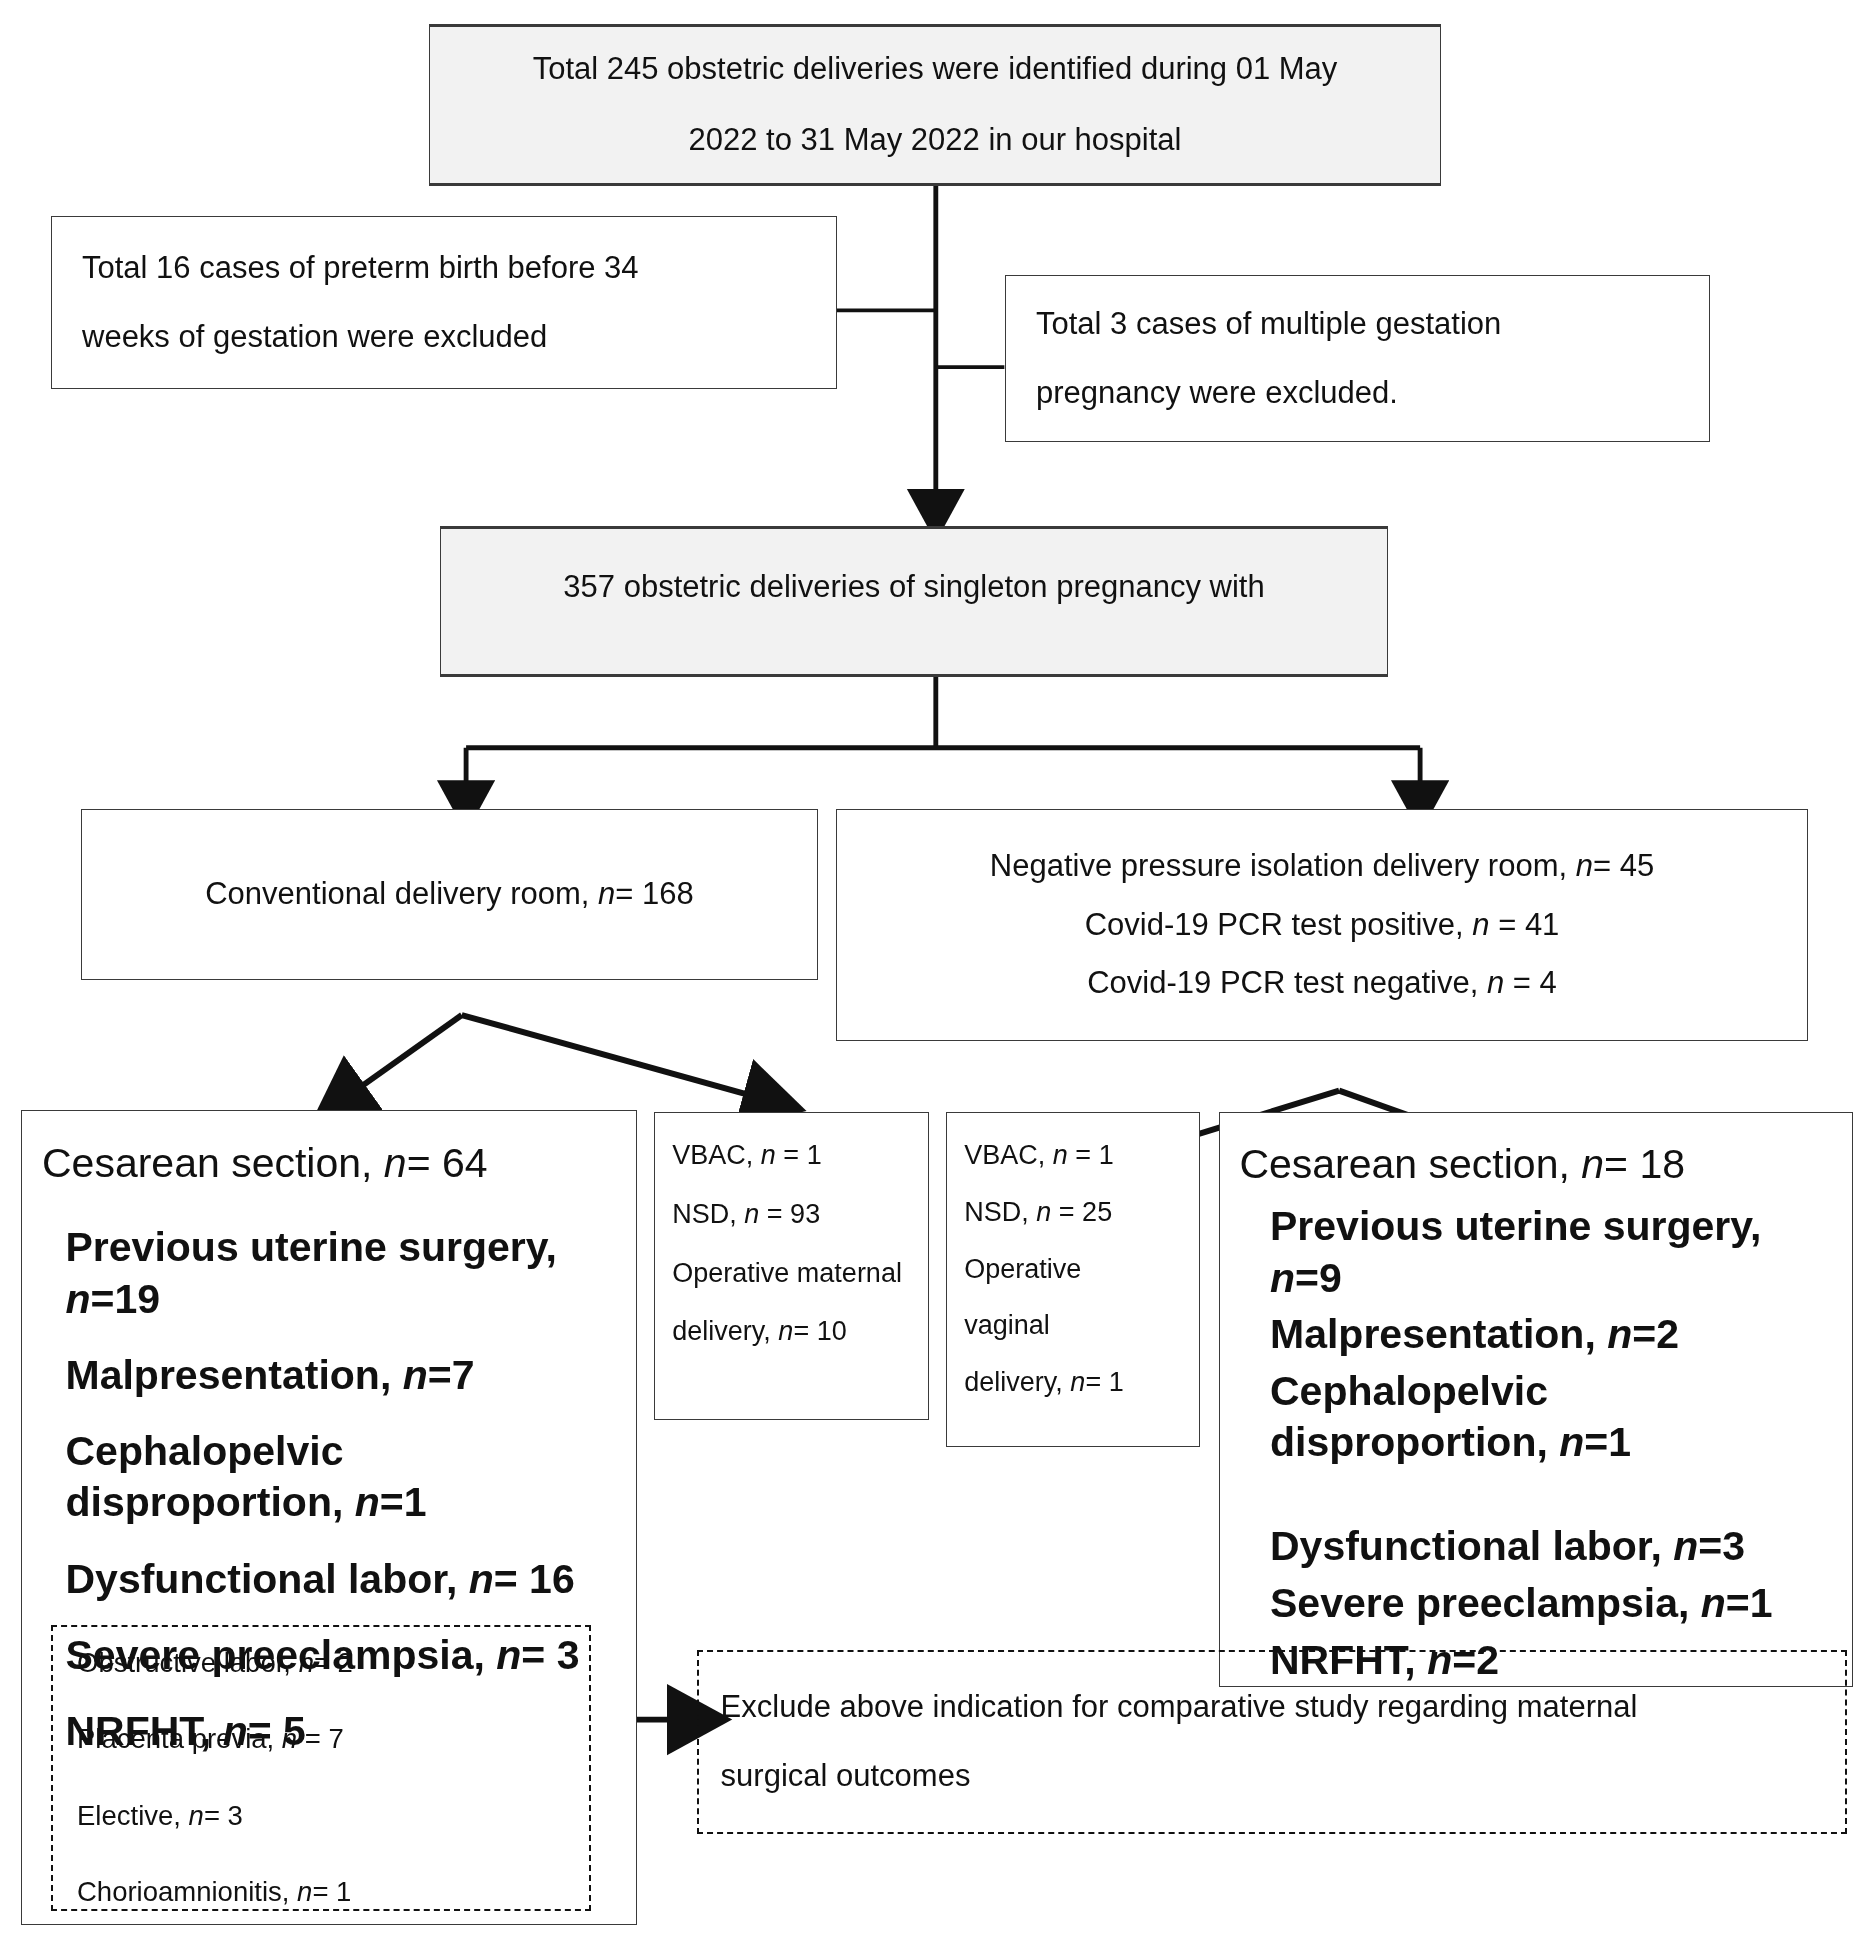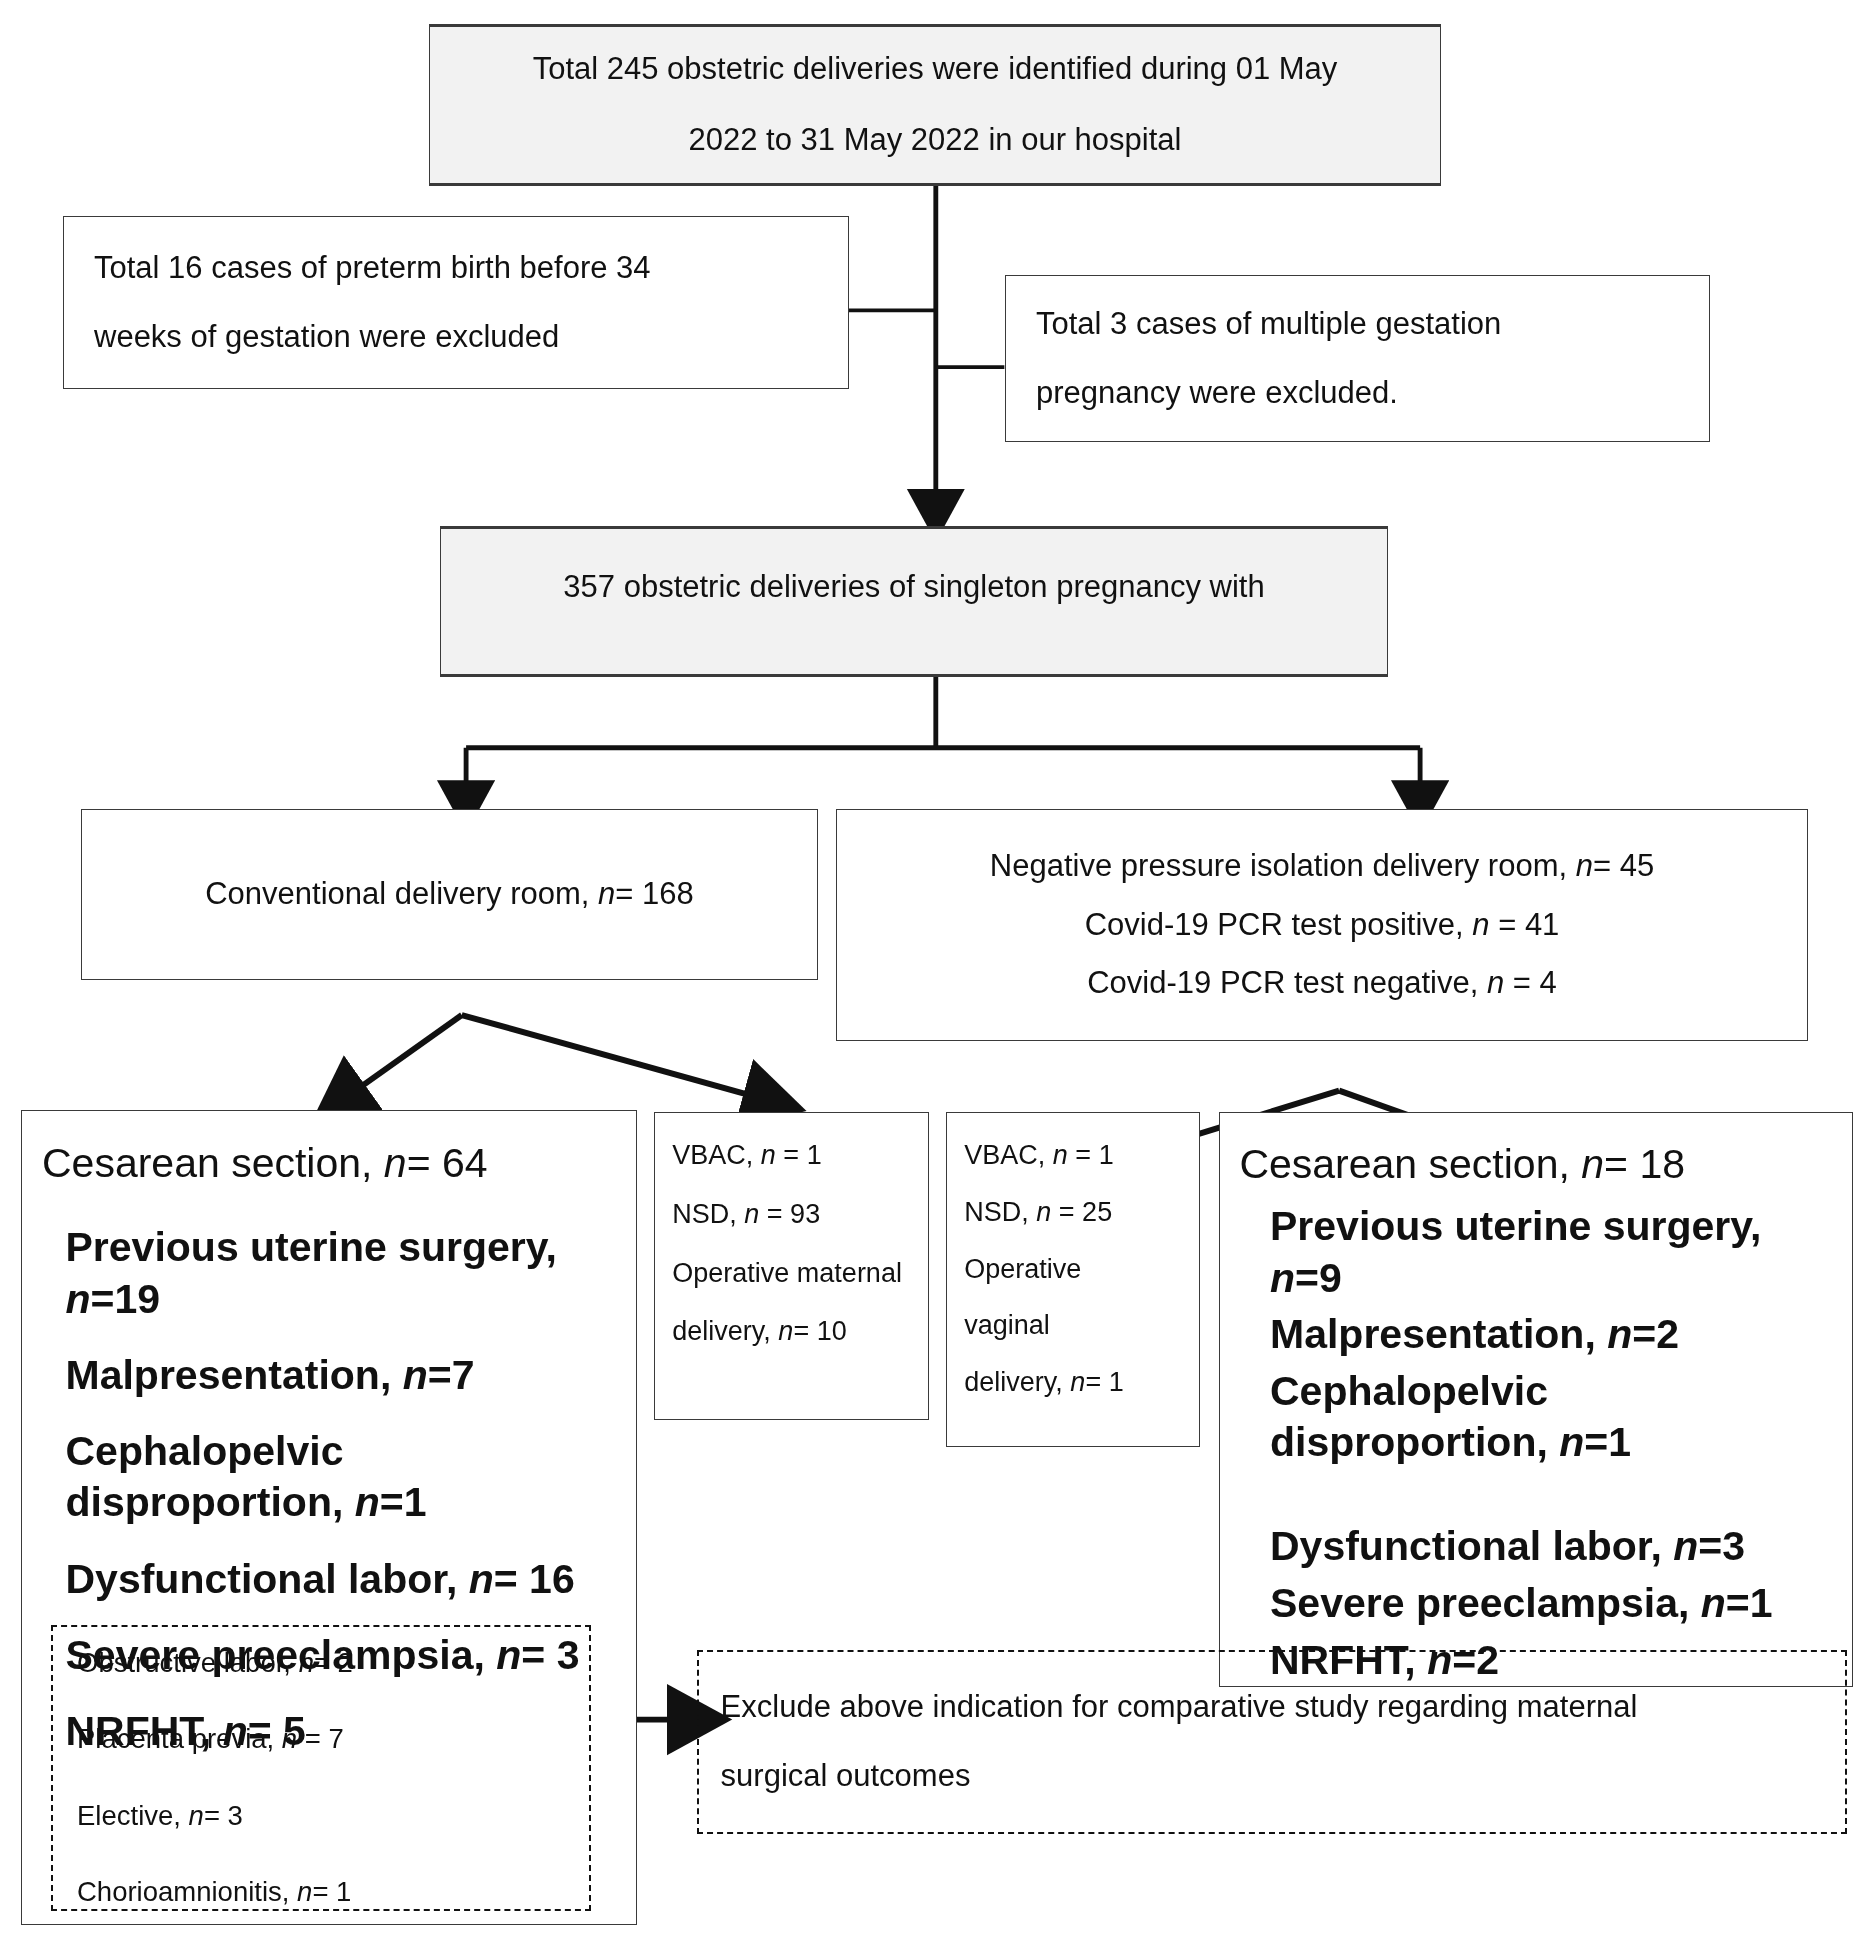--- a/index.html
+++ b/index.html
@@ -56,21 +56,21 @@
 
     <path d="M1095,3185 L1290,3185" stroke="#111" stroke-width="11" fill="none" marker-end="url(#ah)"></path>
   </svg>
 
   <div class="box shaded" style="left:429px;top:24px;width:1012px;height:162px;">
     <div class="line tsz" style="position:static;padding:0 21.6px;white-space:normal;">Total 245 obstetric deliveries were identified during 01 May</div>
     <div style="height:32px"></div>
     <div class="line tsz" style="position:static;padding:0 21.6px;white-space:normal;">2022 to 31 May 2022 in our hospital</div>
   </div>
 
-  <div class="box plain" style="left:51px;top:216px;width:786px;height:173px;align-items:flex-start;margin-left:12px;">
+  <div class="box plain" style="left:51px;top:216px;width:786px;height:173px;align-items:flex-start;">
     <div class="line tsz lleft" style="position:static;padding:0 30px;white-space:normal;">Total 16 cases of preterm birth before 34</div>
     <div style="height:30px"></div>
     <div class="line tsz lleft" style="position:static;padding:0 30px;white-space:normal;">weeks of gestation were excluded</div>
   </div>
 
   <div class="box plain" style="left:1005px;top:275px;width:705px;height:167px;align-items:flex-start;">
     <div class="line tsz lleft" style="position:static;padding:0 30px;white-space:normal;">Total 3 cases of multiple gestation</div>
     <div style="height:30px"></div>
     <div class="line tsz lleft" style="position:static;padding:0 30px;white-space:normal;">pregnancy were excluded.</div>
   </div>

